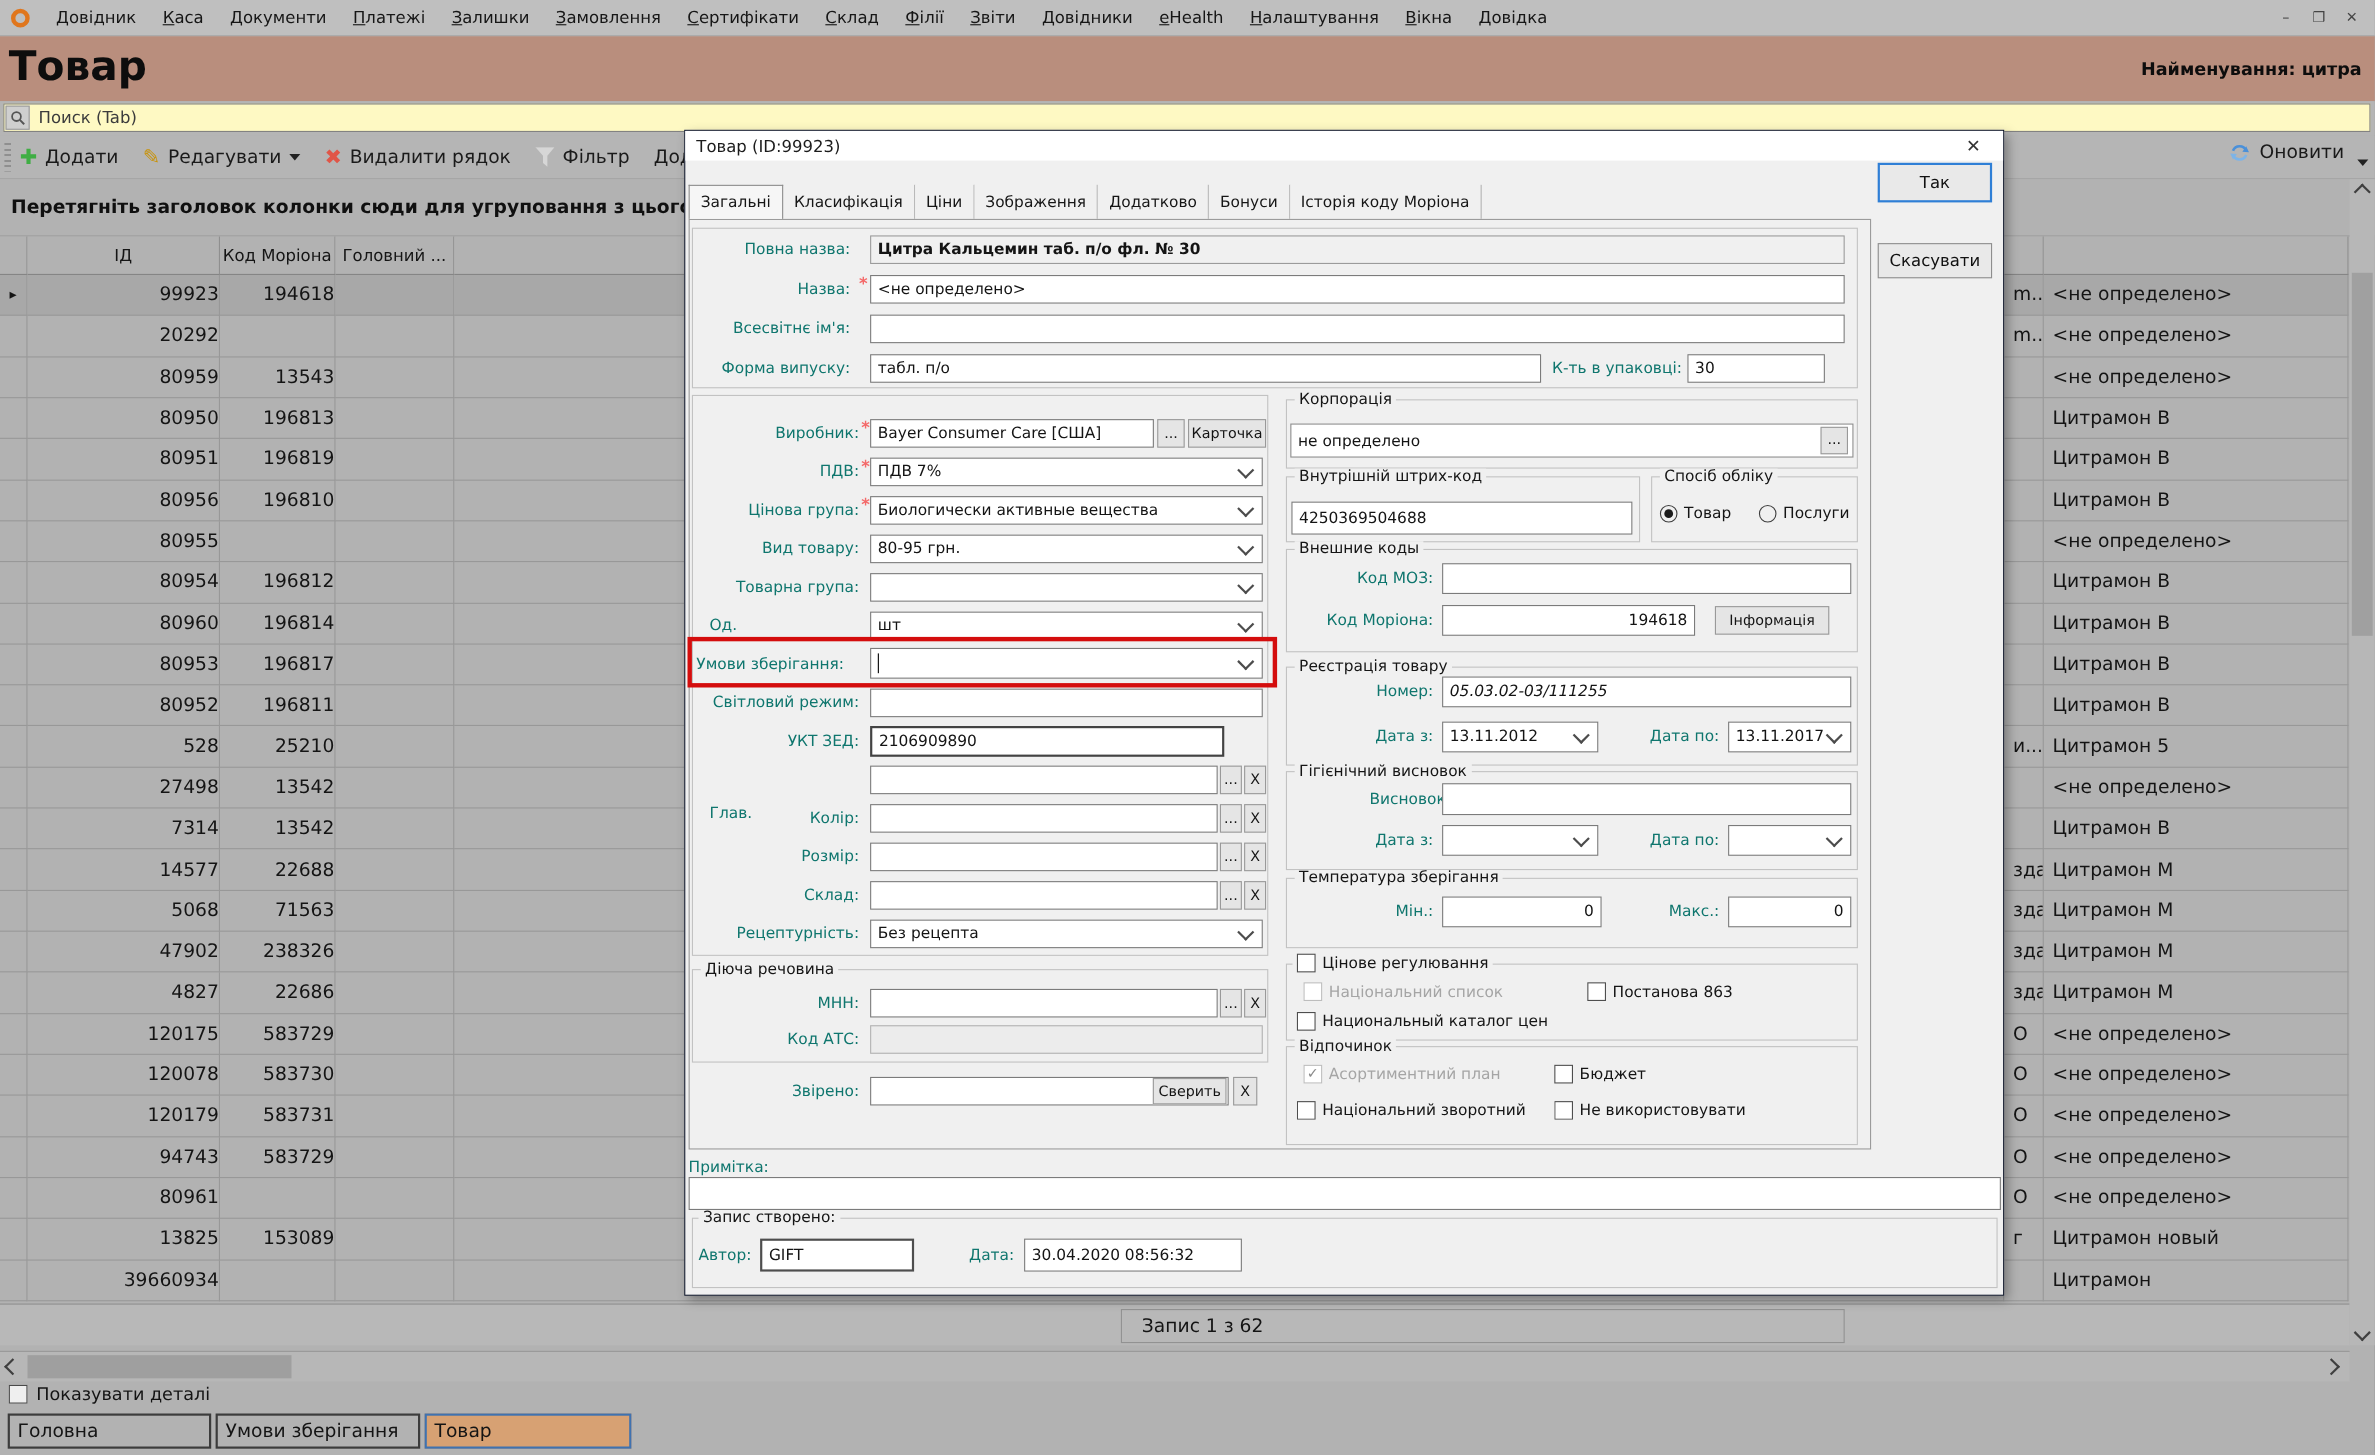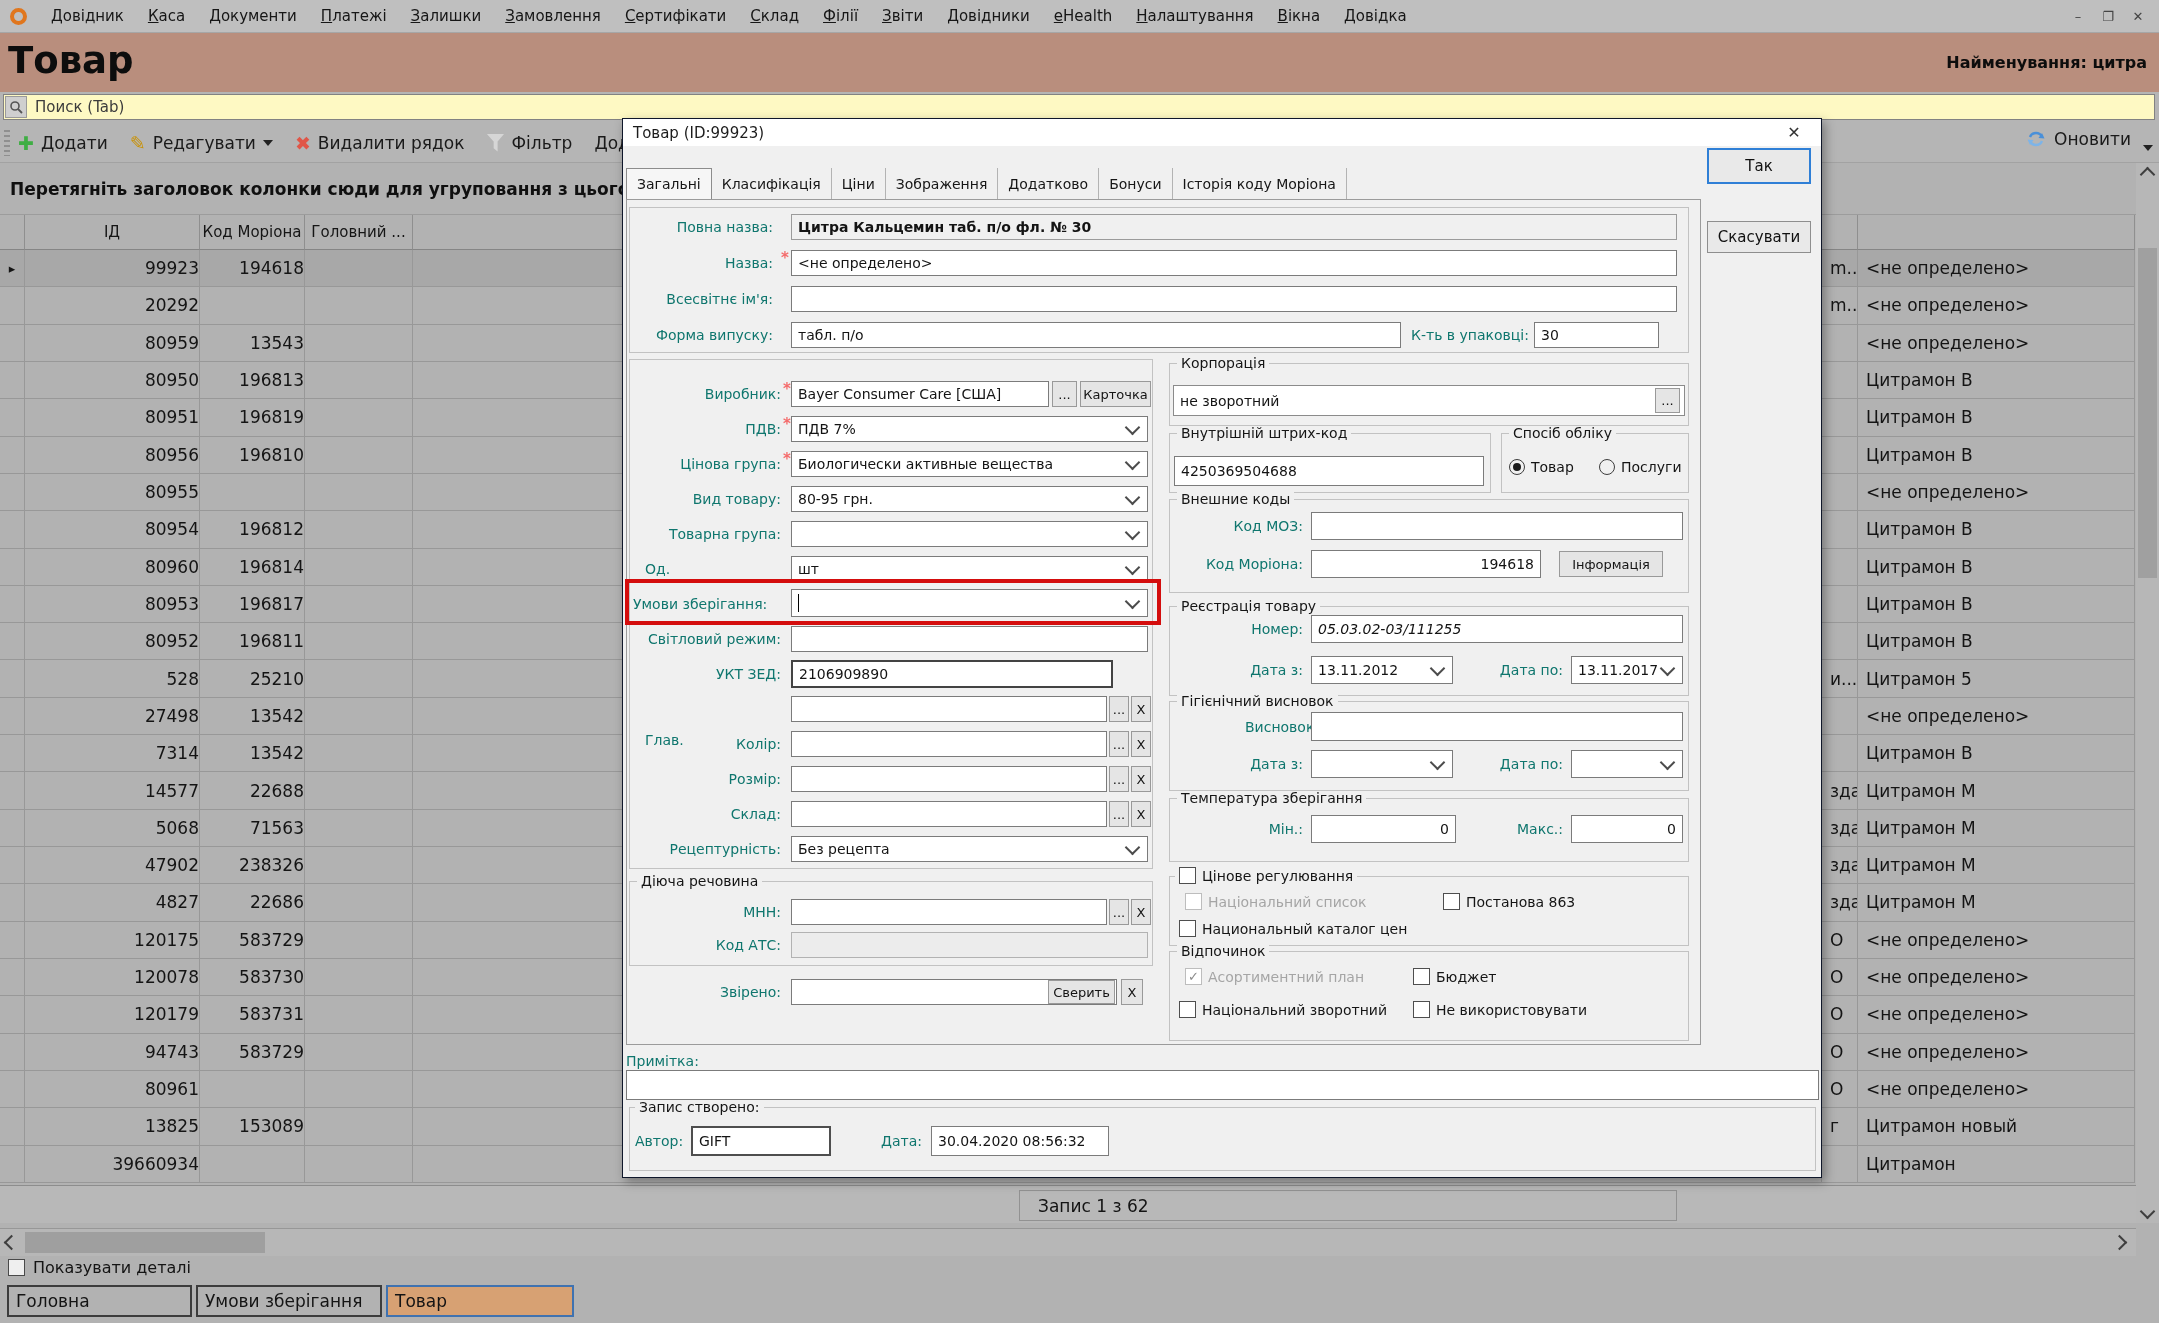--- a/index.html
+++ b/index.html
@@ -639,21 +639,21 @@
     <span class="lbl rl" style="left:8px;top:865px;width:150px;">Звірено:</span>
     <div class="inp" style="left:168px;top:860px;width:326px;height:26px;">
         <span></span>
       </div>
     <div class="btn" style="left:425px;top:861px;width:67px;height:24px;">Сверить</div>
     <div class="btn" style="left:498px;top:860px;width:22px;height:26px;">X</div>
 
     <div class="grp" style="left:546px;top:244px;width:520px;height:63px;"></div>
     <span class="grp-lbl" style="left:554px;top:237px;">Корпорація</span>
     <div class="inp" style="left:550px;top:266px;width:512px;height:31px;border-color:#8b8b8b;">
-        <span>не зворотний</span>
+        <span>не определено</span>
       </div>
     <div class="btn" style="left:1032px;top:269px;width:25px;height:25px;">...</div>
 
     <div class="grp" style="left:546px;top:314px;width:322px;height:60px;"></div>
     <span class="grp-lbl" style="left:554px;top:307px;">Внутрішній штрих-код</span>
     <div class="inp" style="left:551px;top:337px;width:310px;height:30px;">
         <span>4250369504688</span>
       </div>
 
     <div class="grp" style="left:878px;top:314px;width:188px;height:60px;"></div>
@@ -765,18 +765,18 @@
     <div class="inp" style="left:3px;top:951px;width:1193px;height:30px;">
         <span></span>
       </div>
     <div class="grp" style="left:6px;top:988px;width:1187px;height:64px;"></div>
     <span class="grp-lbl" style="left:12px;top:981px;">Запис створено:</span>
     <span class="lbl" style="left:12px;top:1014px;">Автор:</span>
     <div class="inp" style="left:68px;top:1007px;width:140px;height:30px;border:2px solid #4e4e4e;">
         <span>GIFT</span>
       </div>
     <span class="lbl" style="left:258px;top:1014px;">Дата:</span>
-    <div class="inp" style="left:308px;top:1007px;width:178px;height:30px;">
+    <div class="inp" style="left:308px;top:1007px;width:198px;height:30px;">
         <span>30.04.2020 08:56:32</span>
       </div>
   </div>
 
 </div>
 
 </body></html>

